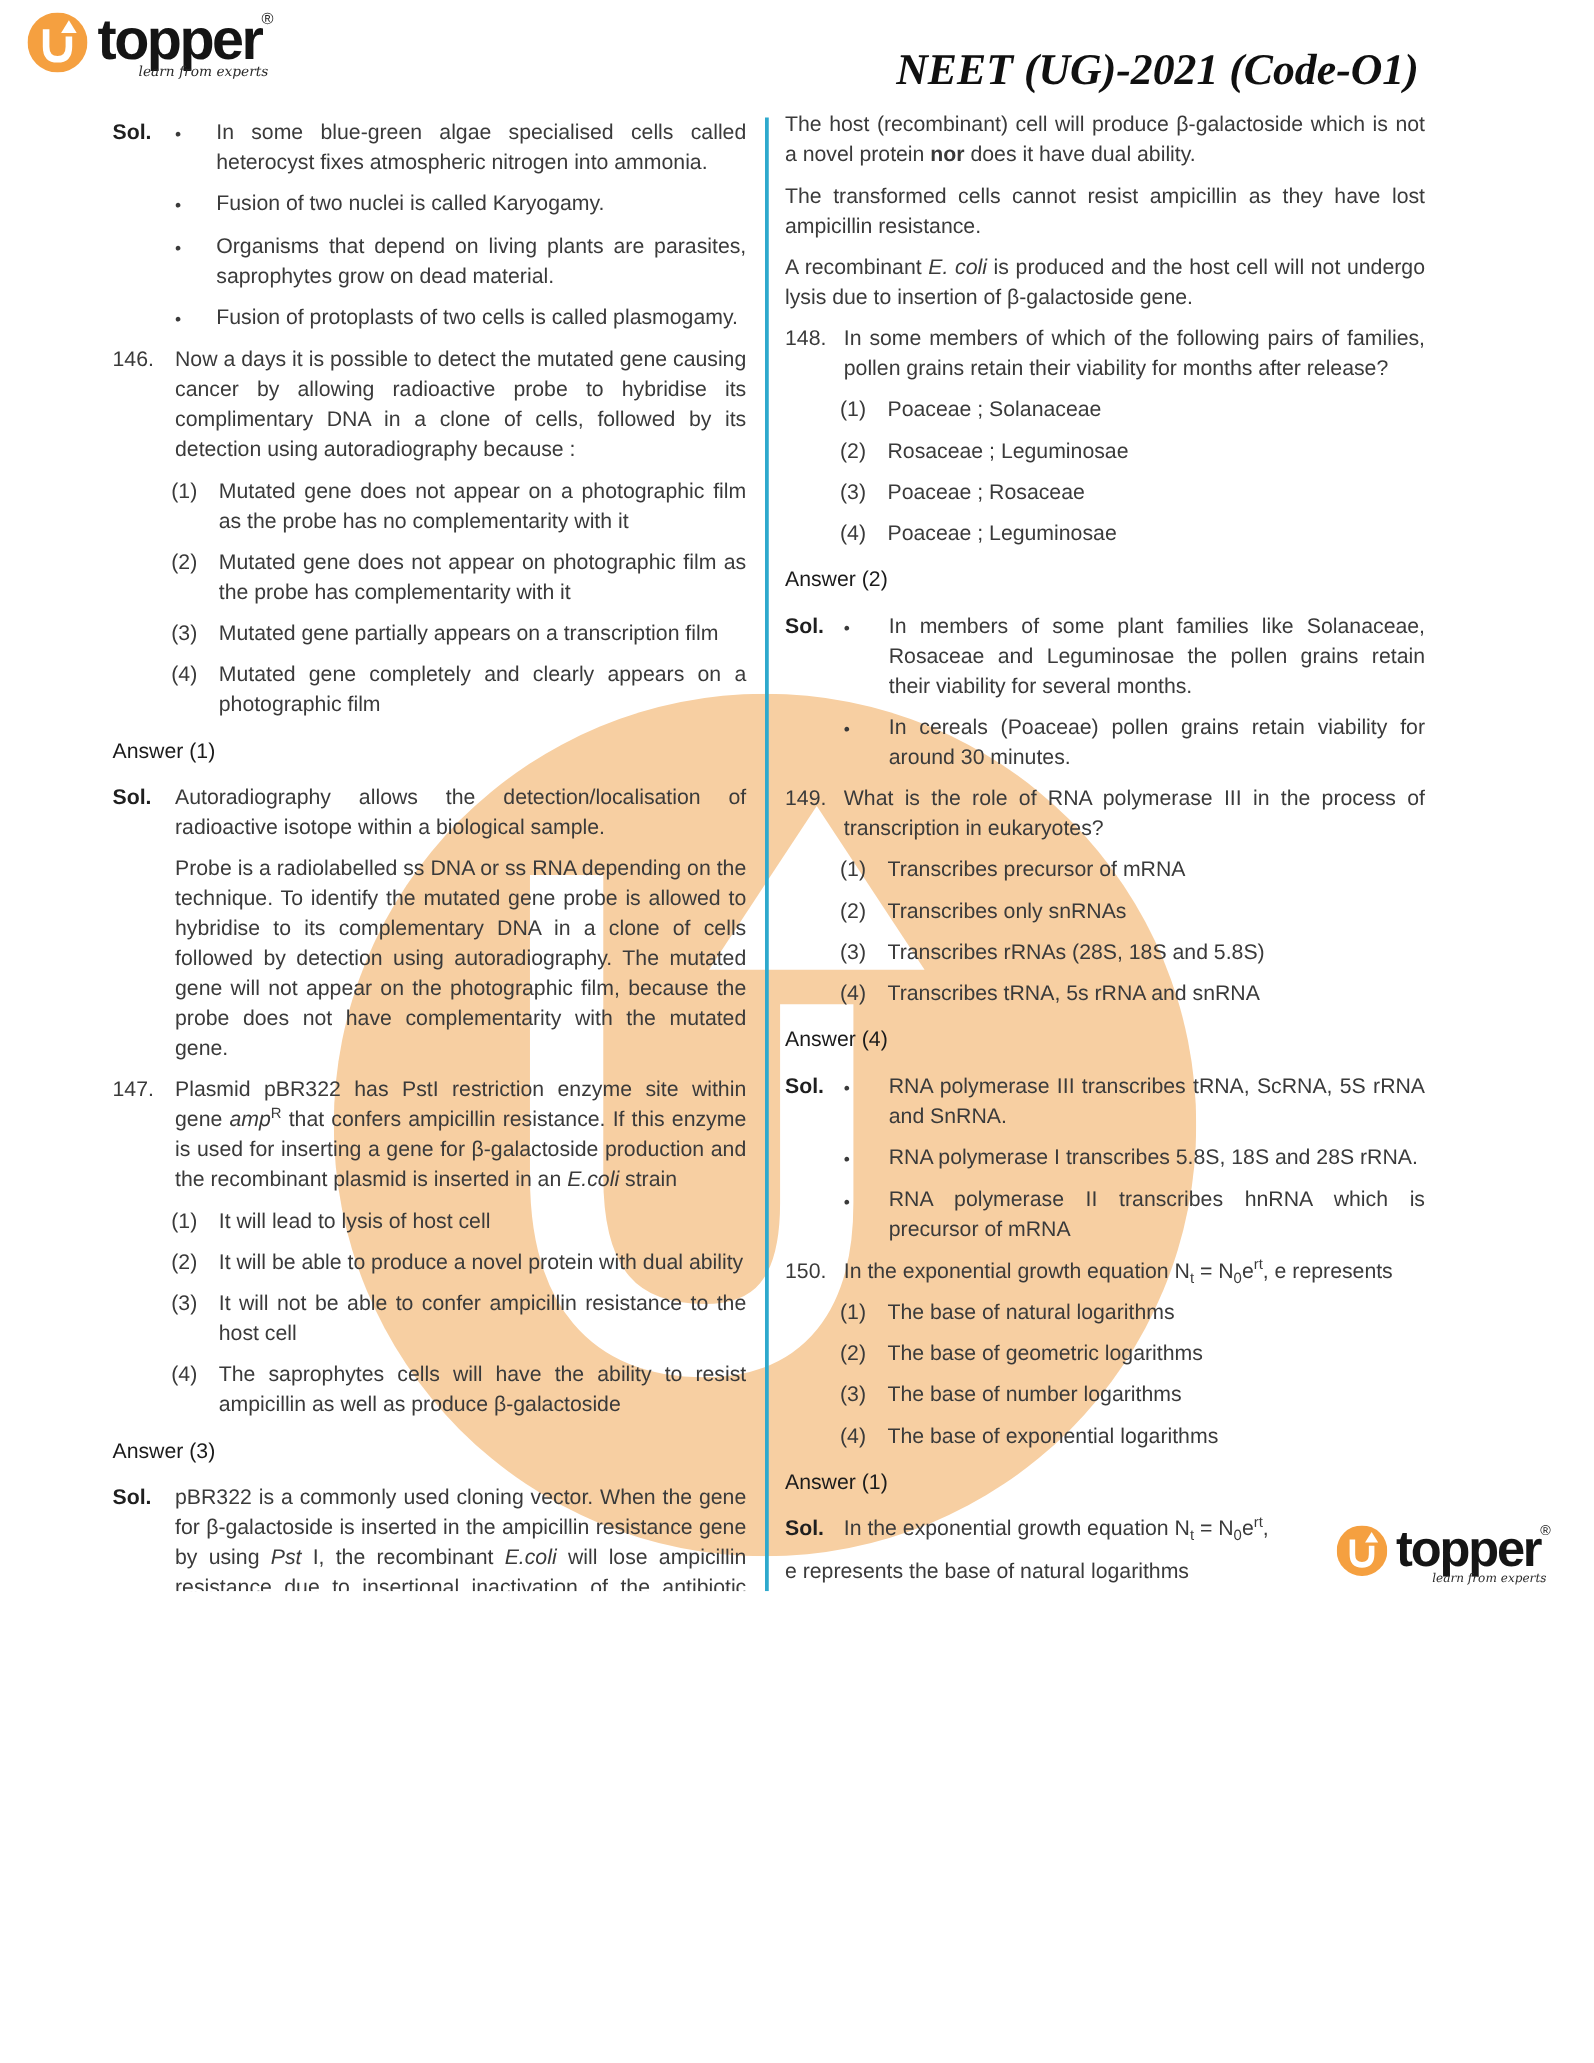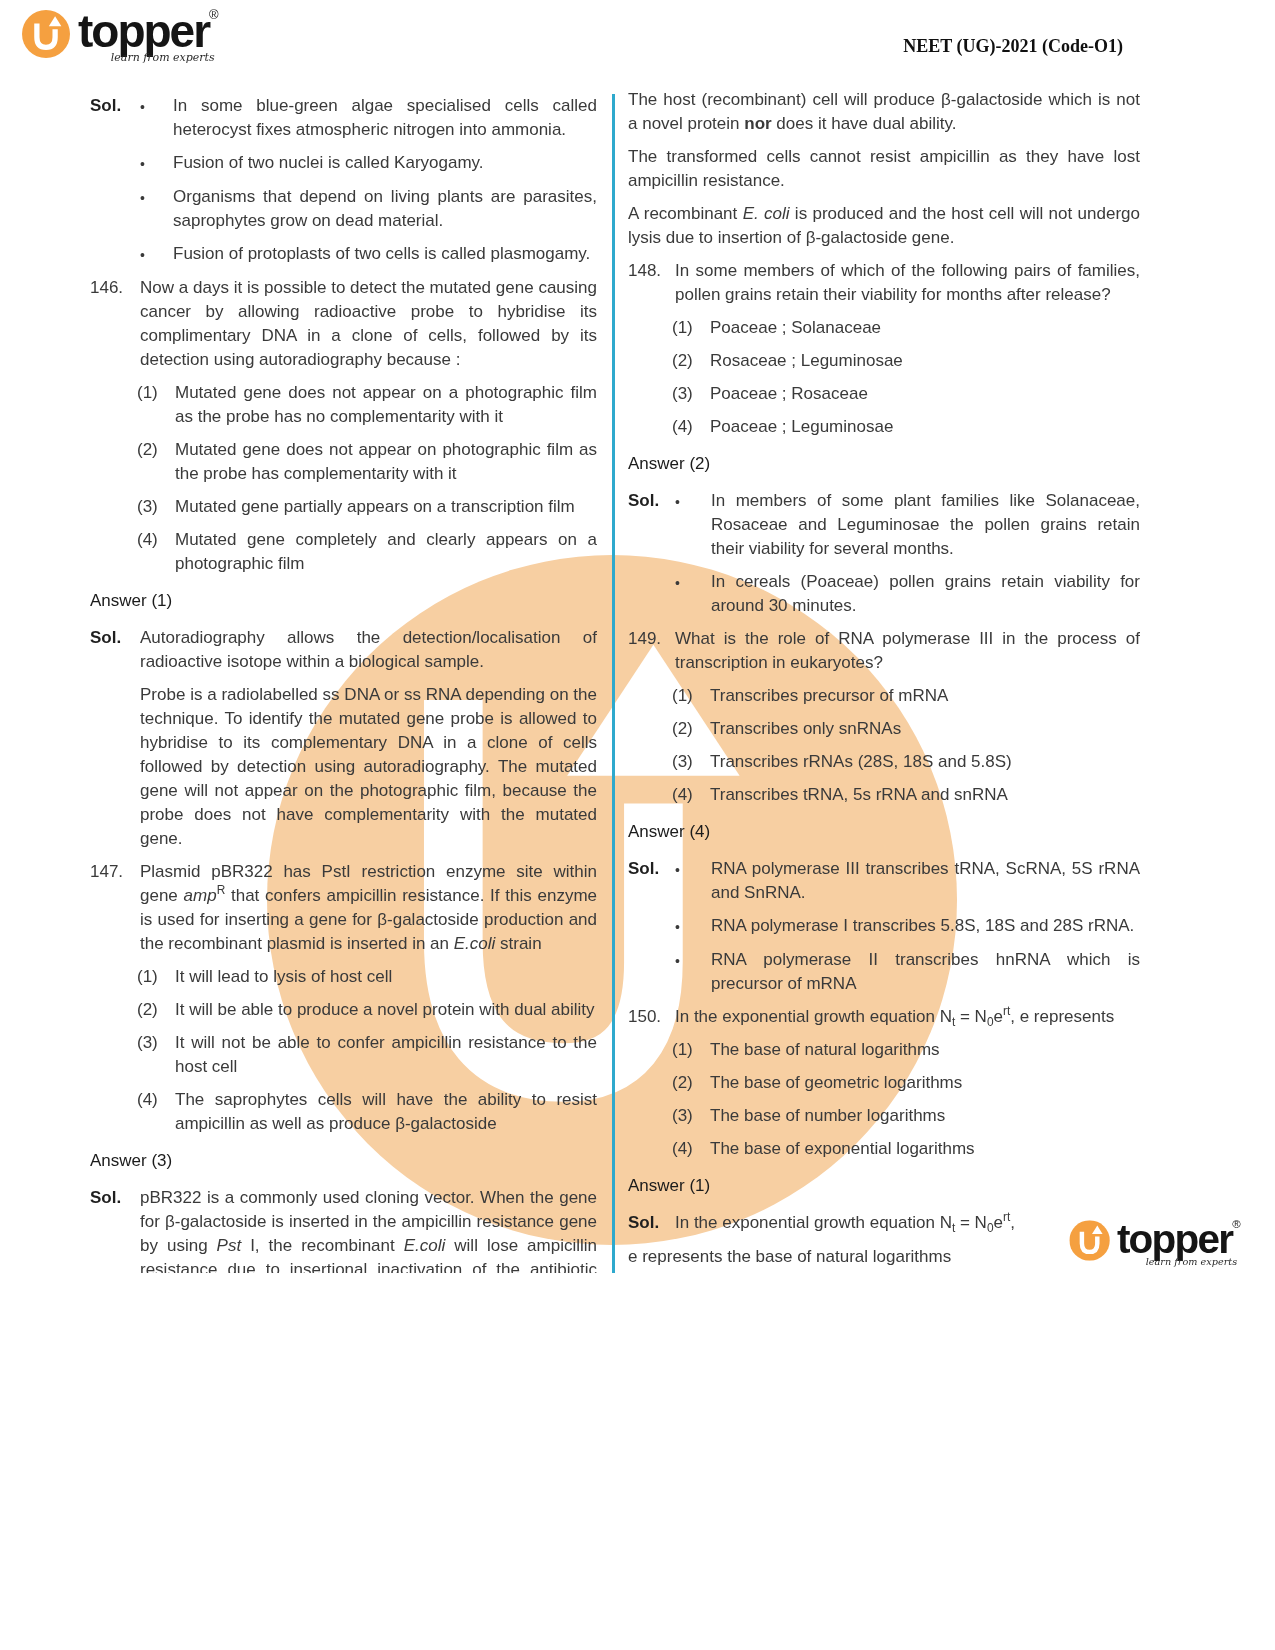--- a/index.html
+++ b/index.html
@@ -16,22 +16,22 @@
   .brand-name{
     font-weight:bold;font-size:46px;letter-spacing:-2px;color:#151515;
     font-family:"Liberation Sans",sans-serif;line-height:.95;
   }
   .brand-reg{font-size:13px;color:#222;vertical-align:top;position:relative;top:-2px;}
   .brand-tagline{
     display:block;text-align:right;font-family:"DejaVu Serif",serif;font-style:italic;
     font-size:11px;color:#2a2a2a;margin-top:-2px;padding-right:4px;
   }
   .doc-title{
-    position:absolute;top:36px;right:152px;
-    font-family:"Liberation Serif",serif;font-weight:bold;font-size:18px;color:#101010;
+    position:absolute;top:36px;right:140px;
+    font-family:"Liberation Serif",serif;font-weight:bold;font-size:35px;color:#101010;font-style:italic;
   }
   
   .watermark{position:absolute;left:267px;top:555px;width:690px;height:690px;z-index:0;}
   .watermark svg{display:block;}
   
   .col-divider{position:absolute;left:612px;top:94px;width:3px;height:1466px;background:#2EA9CD;z-index:1;}
   .footer-line{position:absolute;left:92px;top:1560px;width:1085px;height:3px;background:#2EA9CD;z-index:2;}
   .page-num-box{
     position:absolute;left:607px;top:1561px;width:59px;height:36px;background:#f0abfc;
     color:#0E2A47;font-weight:bold;font-size:20px;display:flex;align-items:center;justify-content:center;z-index:3;

